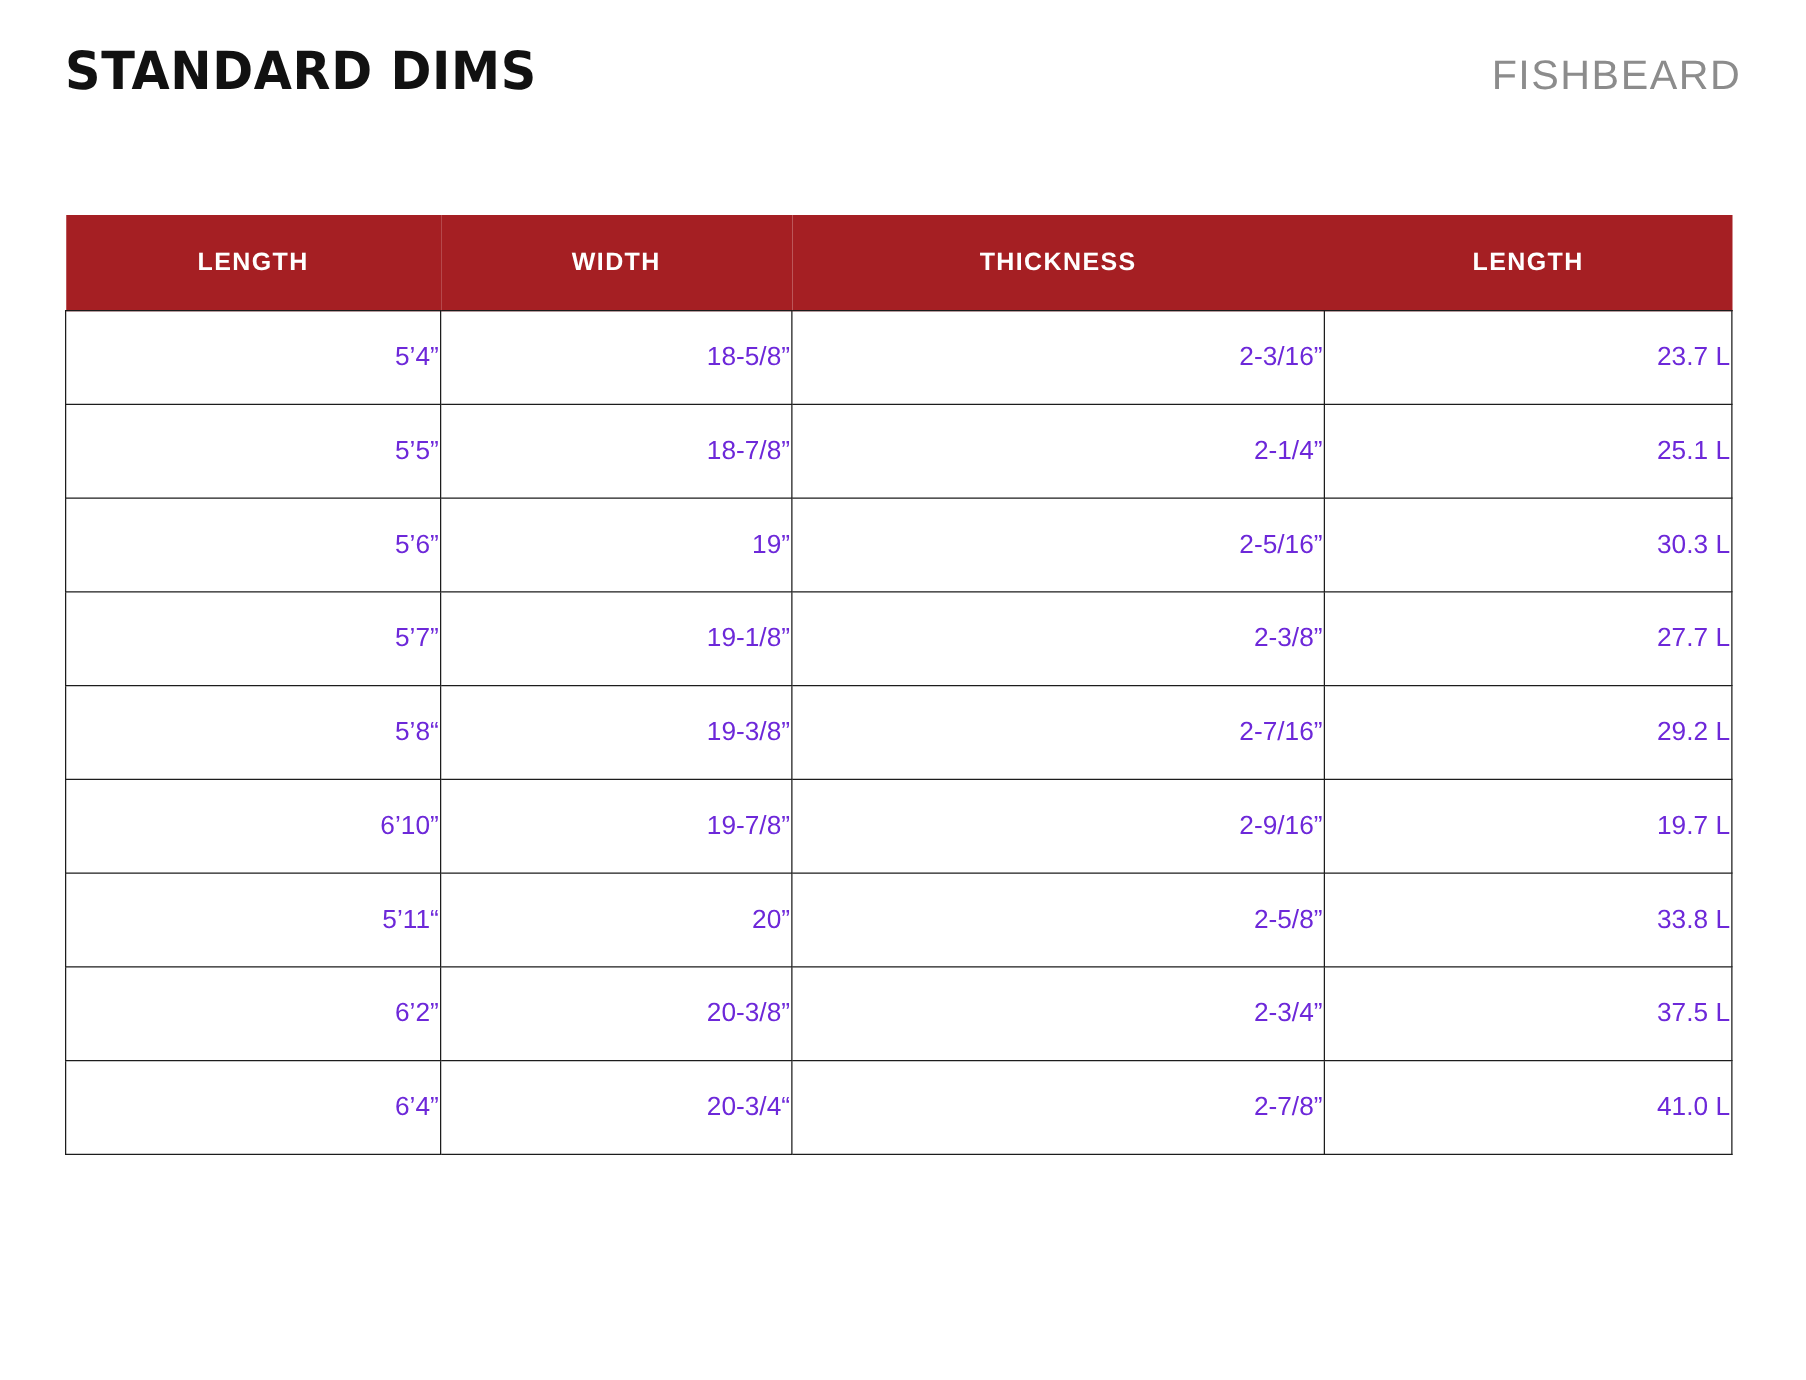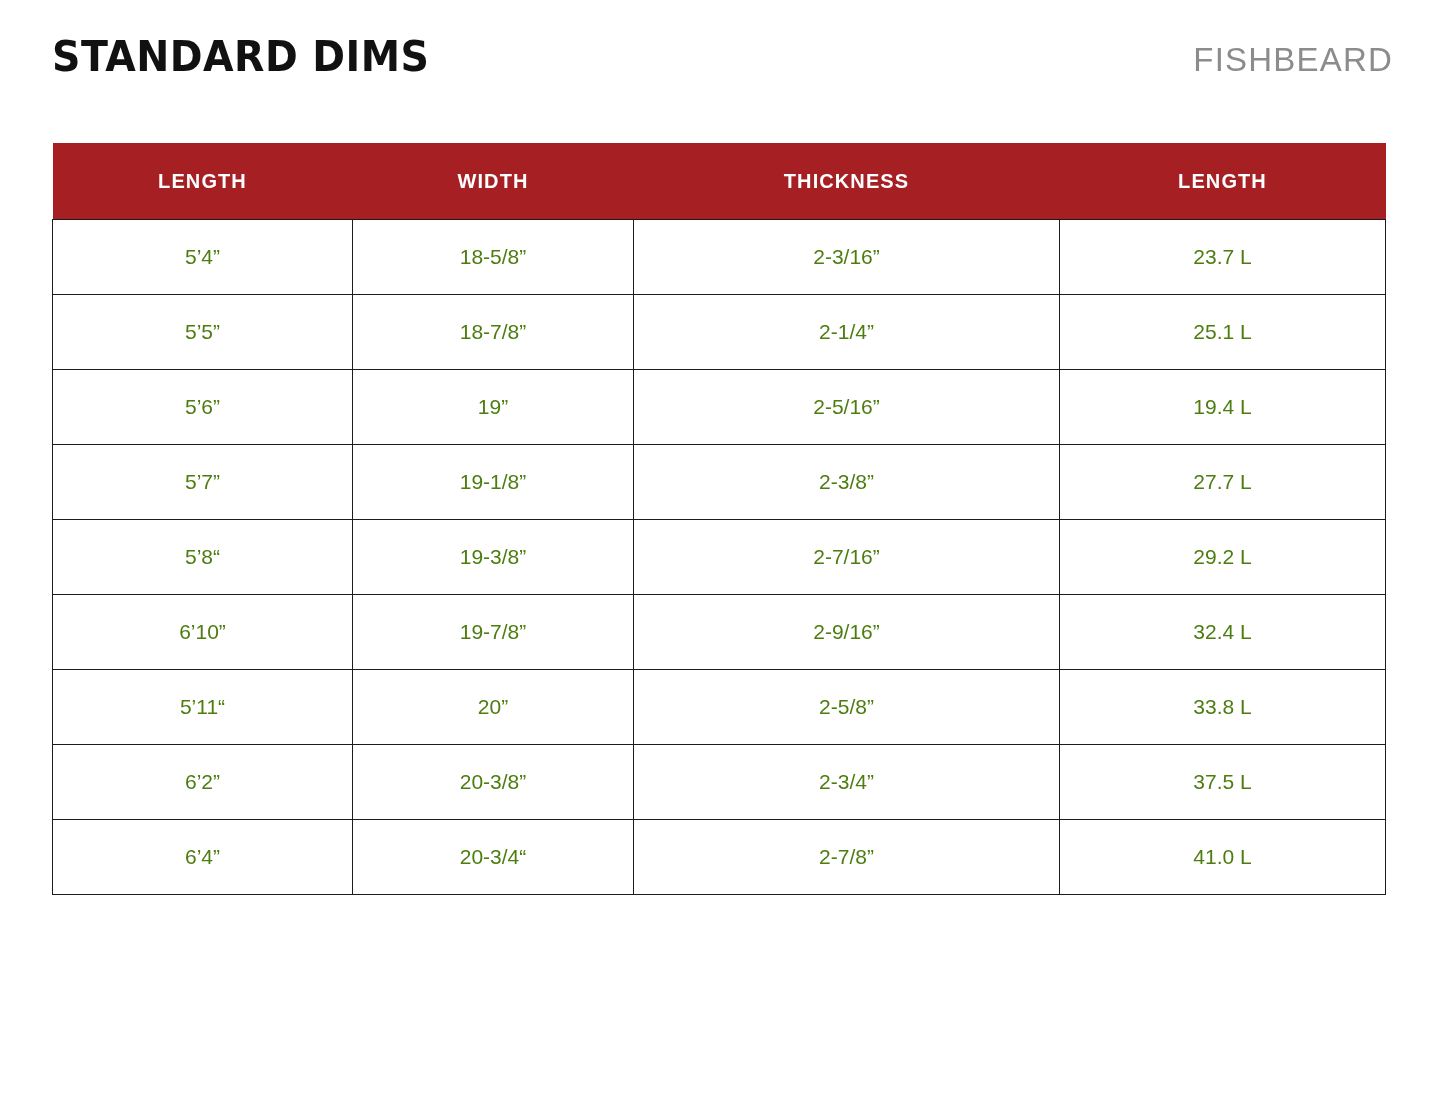--- a/index.html
+++ b/index.html
@@ -39,44 +39,44 @@
     transform-origin: left bottom;
   }
   .brand-label {
     font-family: "Liberation Sans", sans-serif;
     font-size: 33px;
     letter-spacing: 1.2px;
     color: #8c8c8c;
     white-space: nowrap;
   }
   .table-wrap {
-    margin-top: 64px;
+    margin-top: 93px;
   }
   table.dims {
     border-collapse: collapse;
     width: 1333px;
     table-layout: fixed;
   }
   table.dims th {
     background: #a51f23;
     color: #ffffff;
     font-size: 20px;
     font-weight: bold;
     letter-spacing: 1.1px;
     height: 74px;
     vertical-align: middle;
     text-align: center;
     border: none;
   }
   table.dims td {
     height: 72px;
-    text-align: center;
+    text-align: right;
     vertical-align: middle;
     font-size: 21px;
-    color: #4d7c0f;
+    color: #6d28d9;
     border-bottom: 1px solid #1c1c1c;
     border-right: 1px solid #1c1c1c;
   }
   table.dims td:first-child {
     border-left: 1px solid #1c1c1c;
   }
   table.dims tbody tr:first-child td {
     border-top: 1px solid #1c1c1c;
   }
   .col-length { width: 300px; }
@@ -120,39 +120,39 @@
         <tr>
           <td>5’5”</td>
           <td>18-7/8”</td>
           <td>2-1/4”</td>
           <td>25.1 L</td>
         </tr>
         <tr>
           <td>5’6”</td>
           <td>19”</td>
           <td>2-5/16”</td>
-          <td>19.4 L</td>
+          <td>30.3 L</td>
         </tr>
         <tr>
           <td>5’7”</td>
           <td>19-1/8”</td>
           <td>2-3/8”</td>
           <td>27.7 L</td>
         </tr>
         <tr>
           <td>5’8“</td>
           <td>19-3/8”</td>
           <td>2-7/16”</td>
           <td>29.2 L</td>
         </tr>
         <tr>
           <td>6’10”</td>
           <td>19-7/8”</td>
           <td>2-9/16”</td>
-          <td>32.4 L</td>
+          <td>19.7 L</td>
         </tr>
         <tr>
           <td>5’11“</td>
           <td>20”</td>
           <td>2-5/8”</td>
           <td>33.8 L</td>
         </tr>
         <tr>
           <td>6’2”</td>
           <td>20-3/8”</td>

